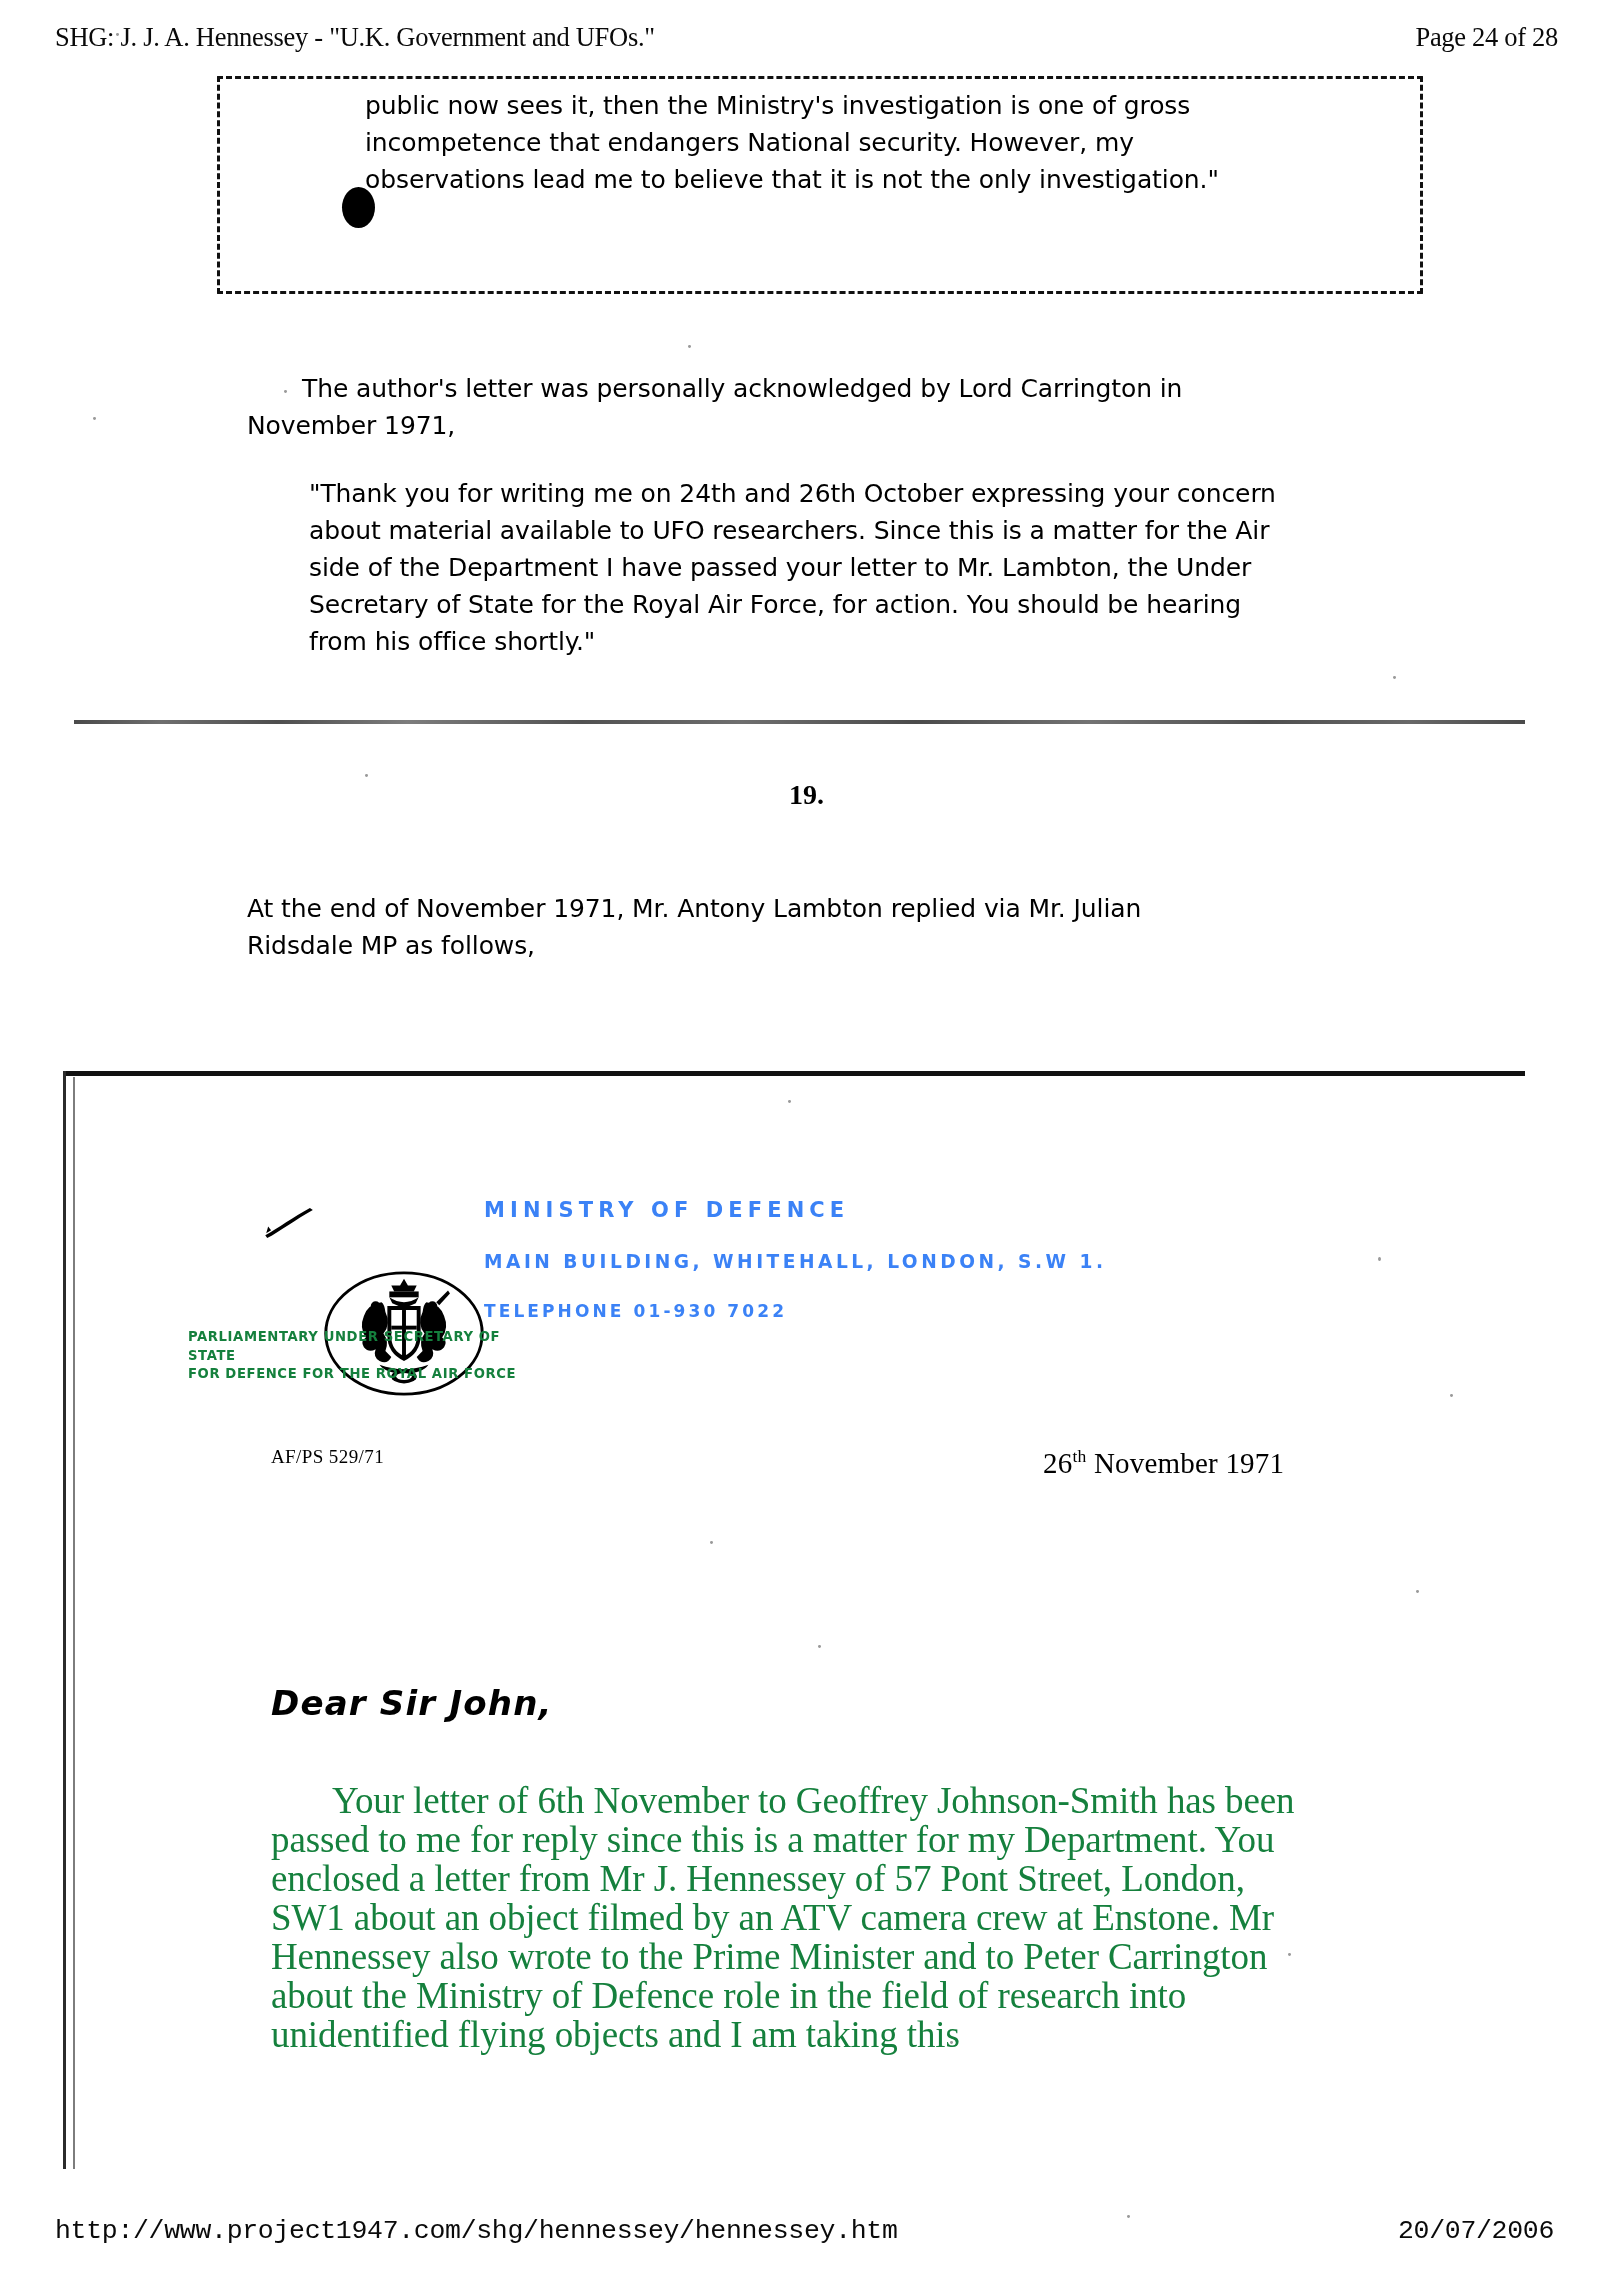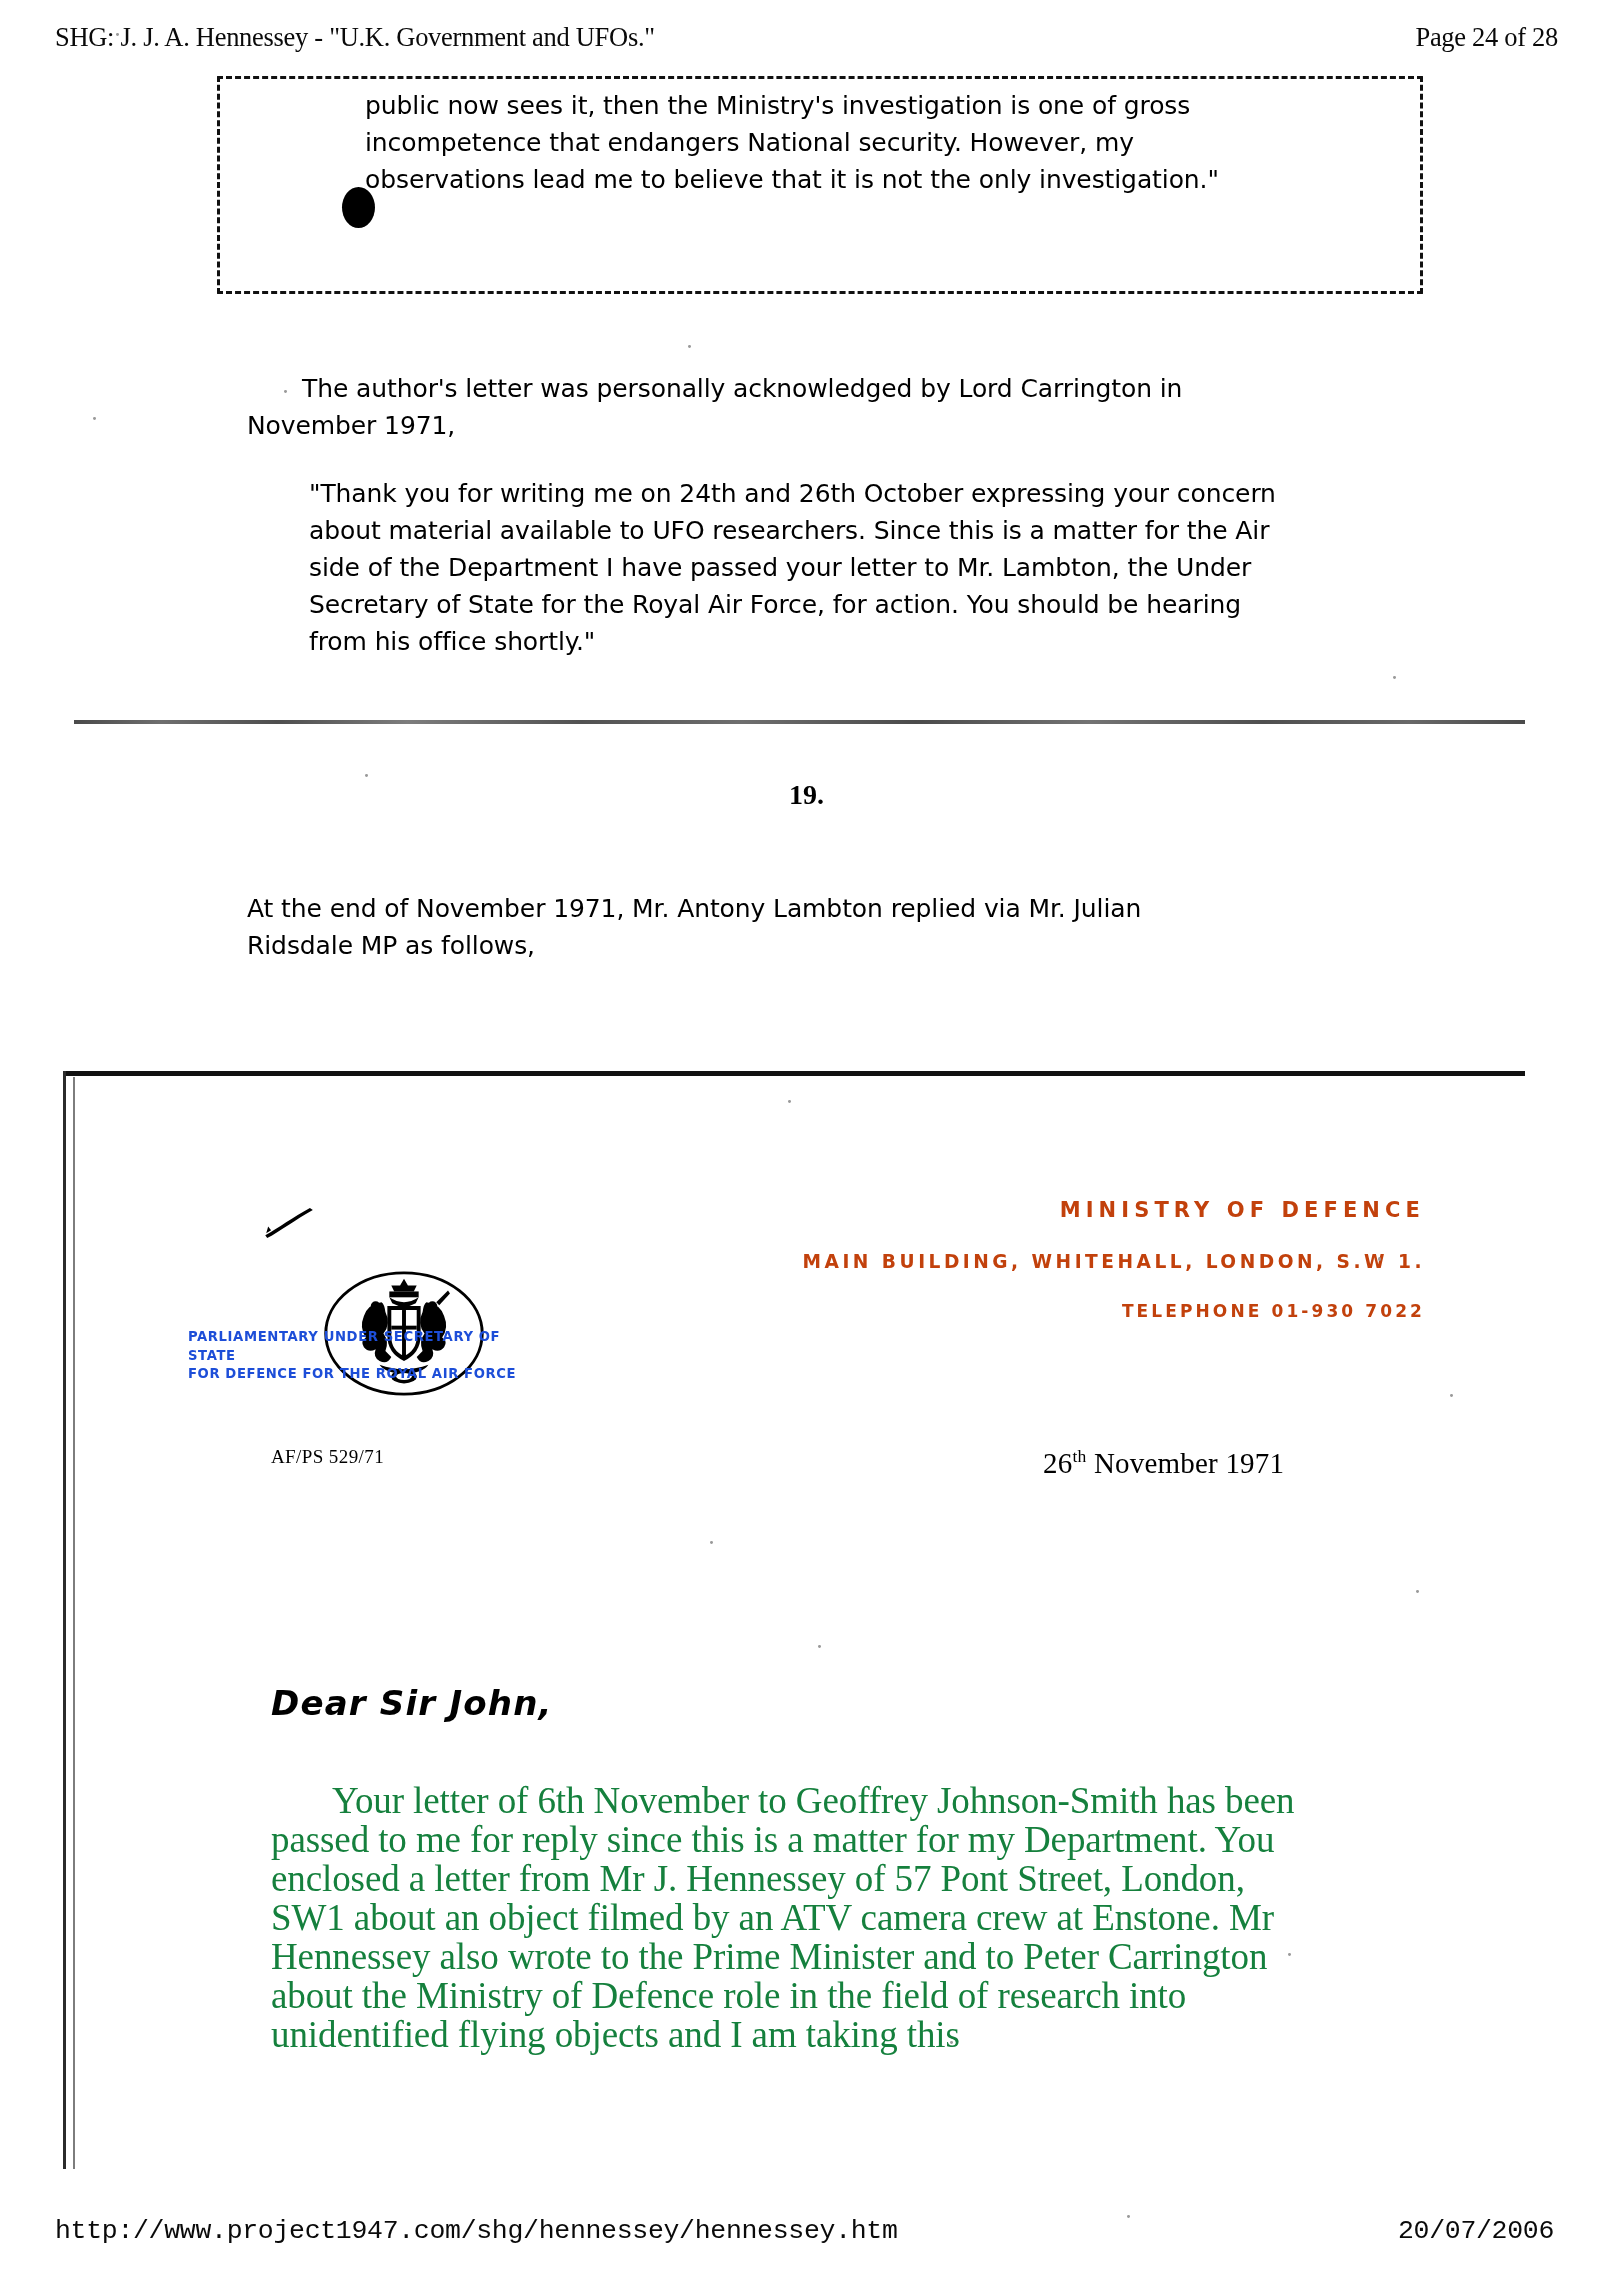--- a/index.html
+++ b/index.html
@@ -148,32 +148,32 @@
   .under-sec {
     position: absolute;
     left: 125px;
     top: 257px;
     width: 353px;
     font-family: "DejaVu Sans", sans-serif;
     font-weight: bold;
     font-size: 13.2px;
     line-height: 18.6px;
     letter-spacing: 0.6px;
-    color: #1d4ed8;
+    color: #15803d;
     text-align: left;
   }
 
   .mod-head {
     position: absolute;
     left: 421px;
     top: 127px;
     width: 941px;
-    text-align: right;
-    font-family: "DejaVu Sans", sans-serif;
-    color: #c2410c;
+    text-align: left;
+    font-family: "DejaVu Sans", sans-serif;
+    color: #3b82f6;
   }
   .mod-line1 {
     font-size: 21px;
     font-weight: bold;
     letter-spacing: 5.1px;
     margin-bottom: 29px;
   }
   .mod-line2 {
     font-size: 18.6px;
     font-weight: bold;

